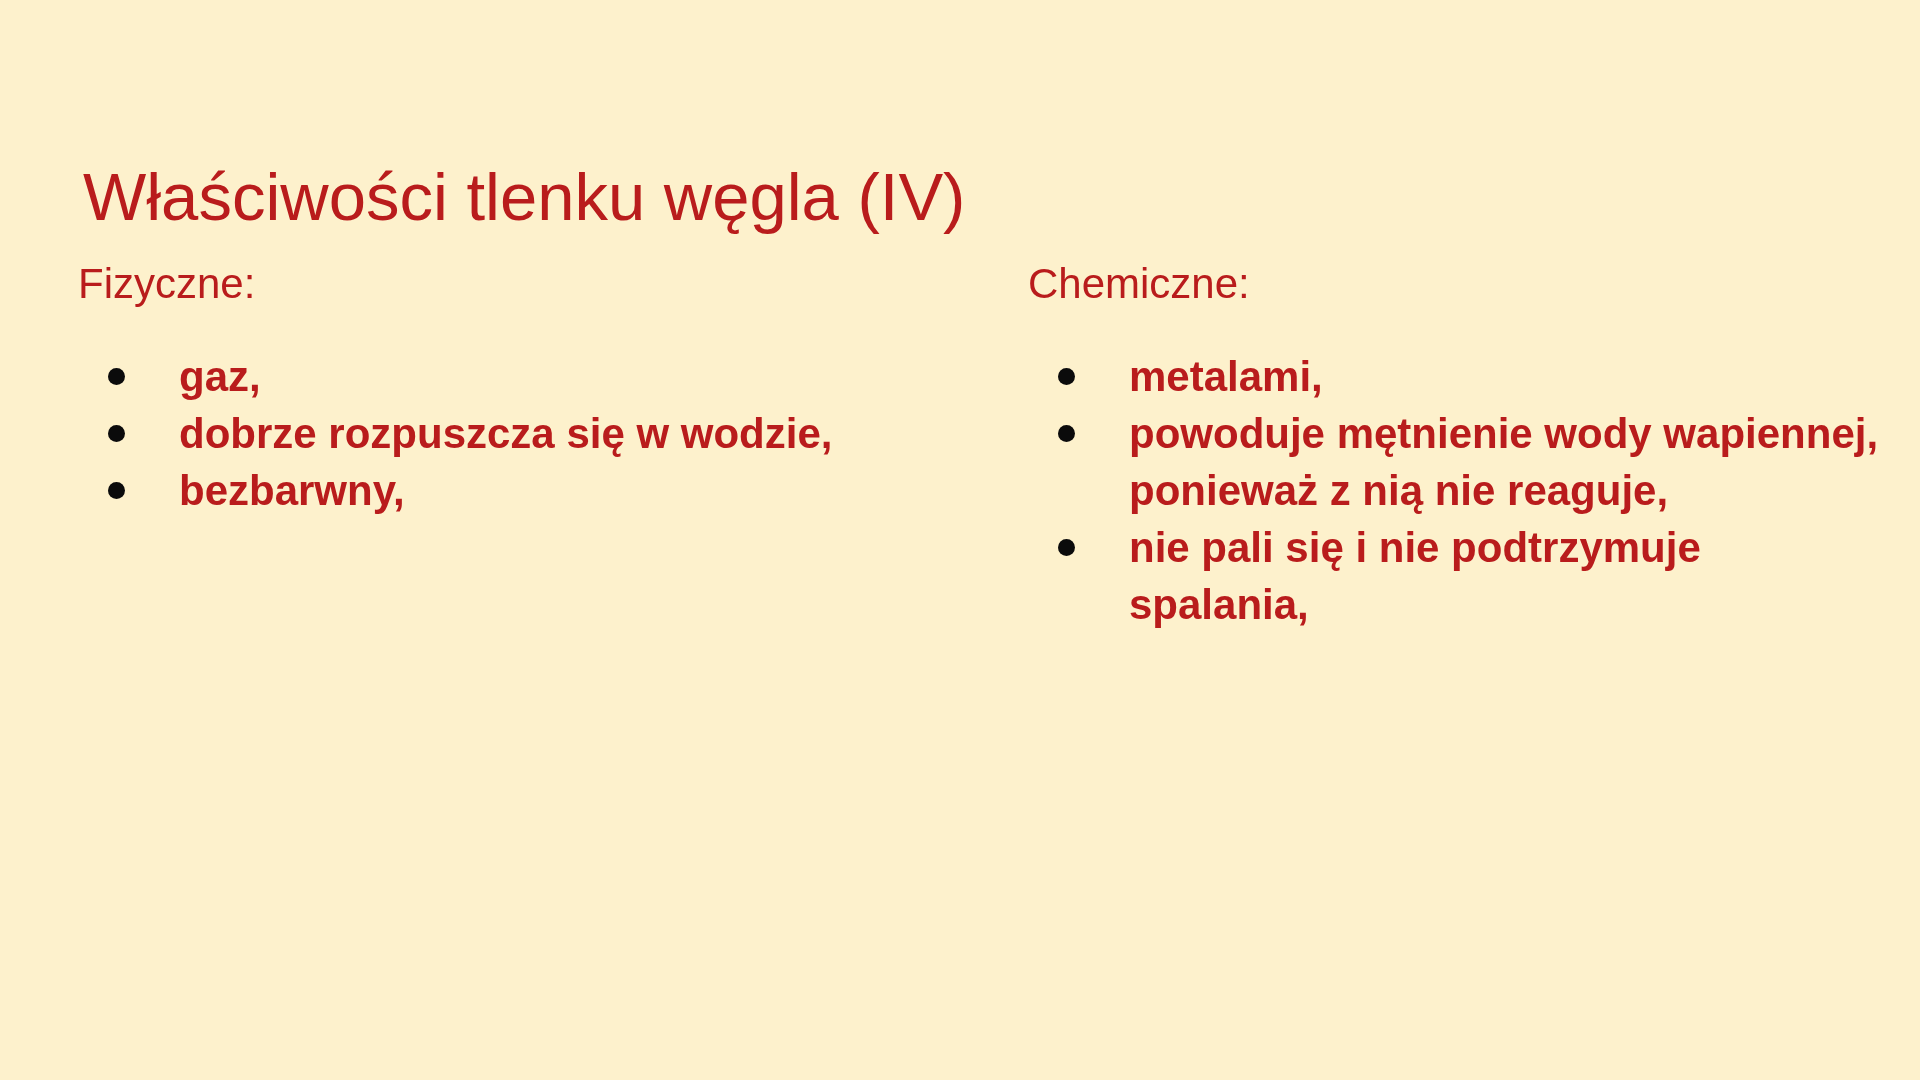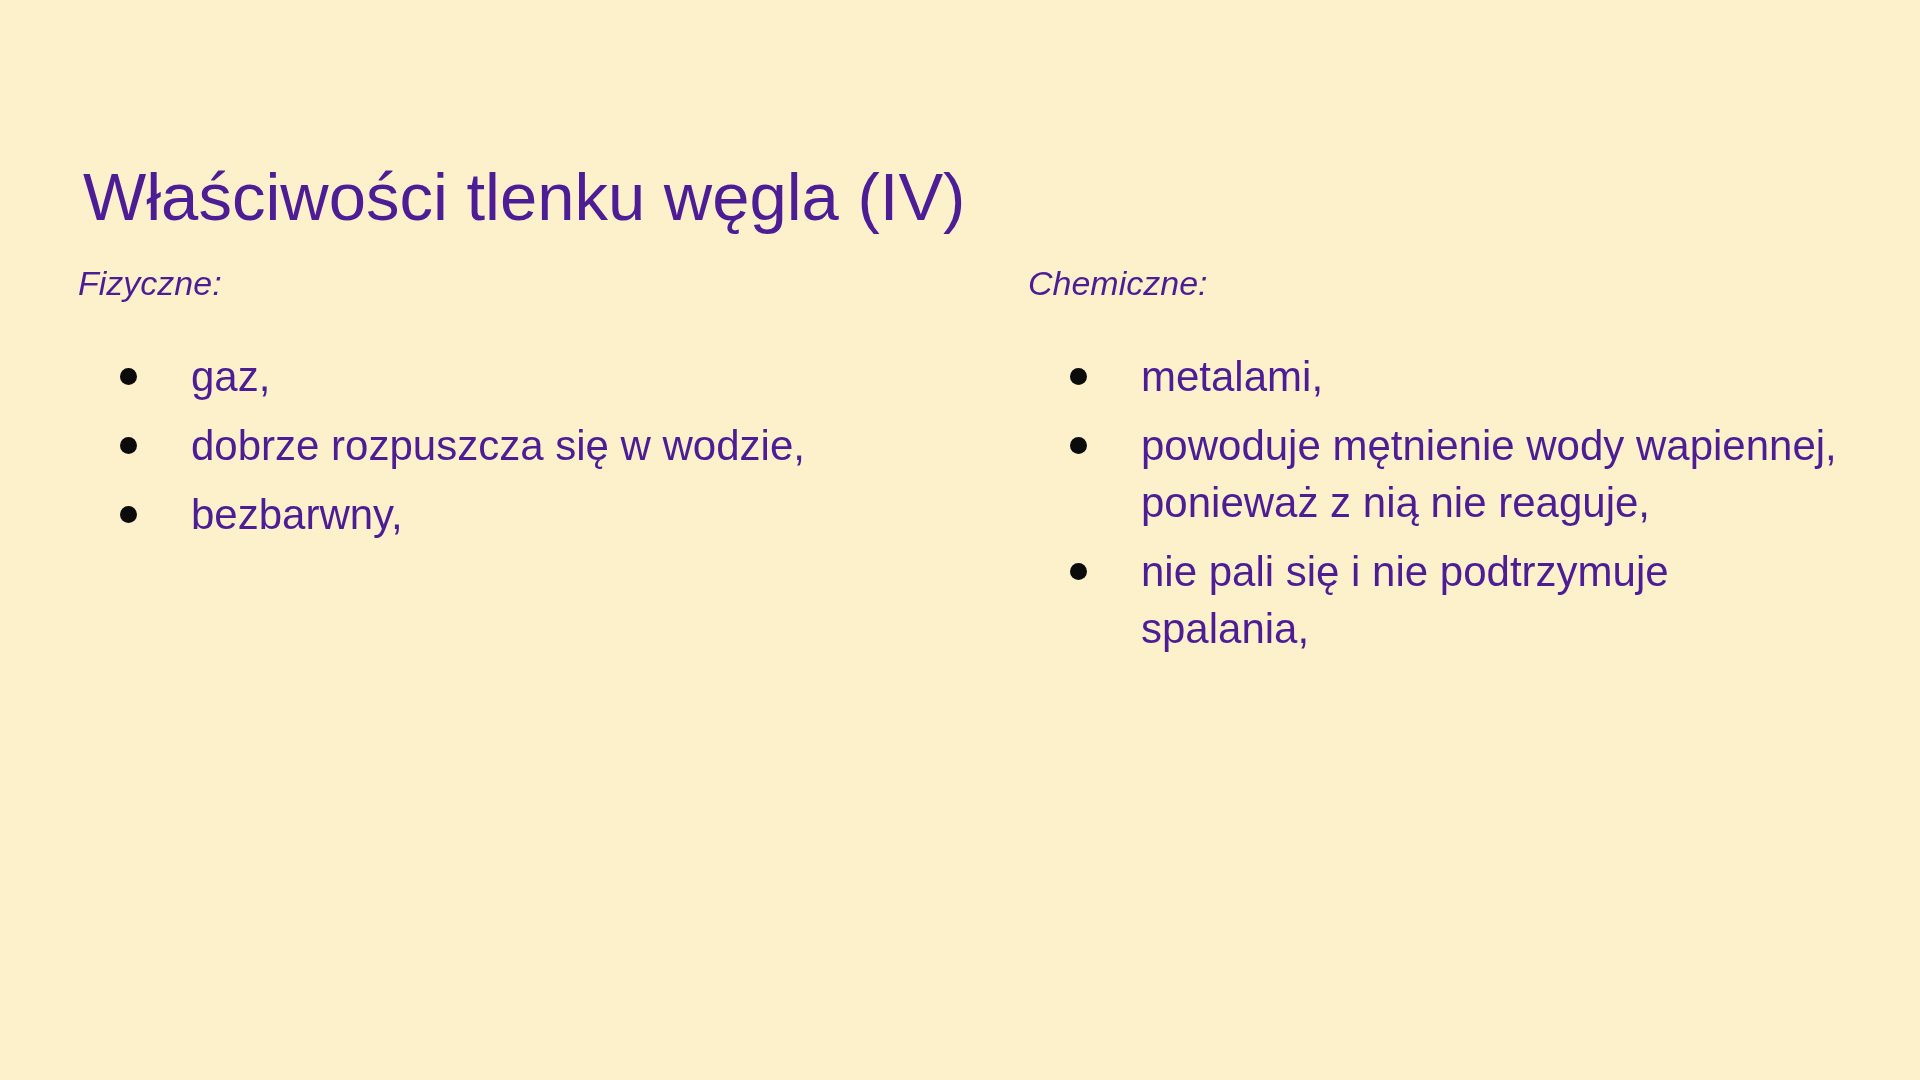--- a/index.html
+++ b/index.html
@@ -6,21 +6,21 @@
   html, body {
     margin: 0;
     padding: 0;
     background: #FDF1CC;
   }
   .slide {
     position: relative;
     width: 1920px;
     height: 1080px;
     background: #FDF1CC;
-    color: #4c1d95;
+    color: #b91c1c;
     font-family: "Liberation Sans", "DejaVu Sans", sans-serif;
     overflow: hidden;
   }
   .slide-title {
     position: absolute;
     left: 83px;
     top: 112px;
     font-size: 67px;
     font-weight: 400;
     line-height: 1.2;
@@ -28,36 +28,36 @@
     letter-spacing: 0;
   }
   .column {
     position: absolute;
     top: 255px;
     width: 860px;
   }
   .column.left  { left: 78px;  }
   .column.right { left: 1028px; }
   .column-heading {
-    font-size: 34px;
+    font-size: 42px;
     line-height: 57px;
     font-weight: 400;
-    font-style: italic;
   }
   ul.props {
     list-style: none;
     margin: 36px 0 0 0;
     padding: 0;
     font-size: 42px;
     line-height: 57px;
   }
   ul.props li {
     position: relative;
     padding-left: 101px;
-    margin: 12px;
+    margin: 0;
+    font-weight: bold;
   }
   .bullet-dot {
     position: absolute;
     left: 30px;
     top: 20px;
     width: 17px;
     height: 17px;
     border-radius: 50%;
     background: #0B0B0B;
   }

